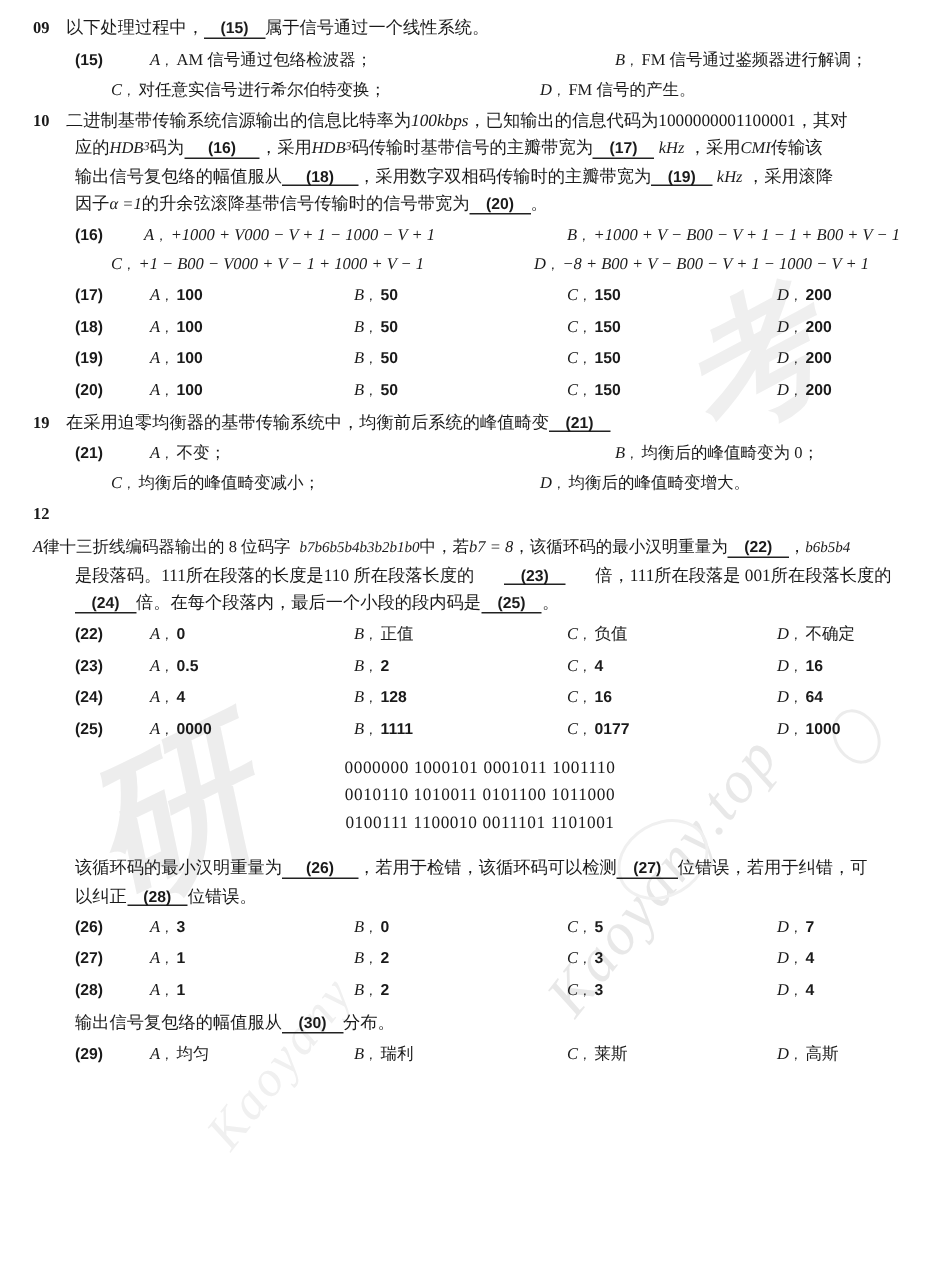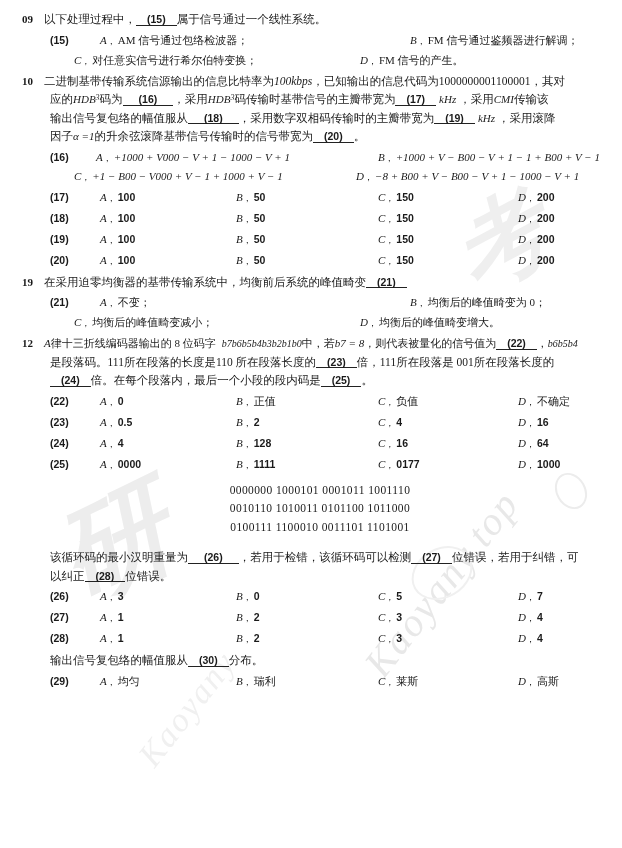--- a/index.html
+++ b/index.html
@@ -352,26 +352,26 @@
     <div class="opt" style="width:286px;">
       <span class="olab">C</span>
       <span class="otext cn">均衡后的峰值畸变减小；</span>
     </div>
     <div class="opt">
       <span class="olab">D</span>
       <span class="otext cn">均衡后的峰值畸变增大。</span>
     </div>
   </div>
 
-  <div class="qline" style="margin-bottom:7px;">
+  <div class="qline" style="margin-bottom:7px;flex-direction:column;">
     <span class="qnum">12</span>
-    <span class="qbody cn" style="font-size:11px;"><span class="it">A</span><span>律十三折线编码器输出的 8 位码字</span><span class="it sp"></span><span class="it" style="font-size:10px;">b7b6b5b4b3b2b1b0</span><span>中，若</span><span class="it">b7 = 8</span><span>，则代表被量化的信号值为</span><span class="blank">(22)</span><span>，</span><span class="it" style="font-size:10px;">b6b5b4</span></span>
-  </div>
-
-  <div class="qline indent1" style="margin-bottom:7px;">
+    <span class="qbody cn" style="font-size:11px;"><span class="it">A</span><span>律十三折线编码器输出的 8 位码字</span><span class="it sp"></span><span class="it" style="font-size:10px;">b7b6b5b4b3b2b1b0</span><span>中，若</span><span class="it">b7 = 8</span><span>，该循环码的最小汉明重量为</span><span class="blank">(22)</span><span>，</span><span class="it" style="font-size:10px;">b6b5b4</span></span>
+  </div>
+
+  <div class="qline indent1" style="margin-bottom:7px;gap:20px;">
     <span class="cn">是段落码。111所在段落的长度是110 所在段落长度的</span>
       <span class="blank">(23)</span>
       <span class="cn">倍，111所在段落是 001所在段落长度的</span>
   </div>
 
   <div class="qline indent1" style="margin-bottom:9px;">
     <span class="blank">(24)</span>
       <span class="cn">倍。在每个段落内，最后一个小段的段内码是</span>
       <span class="blank">(25)</span>
       <span class="cn">。</span>

